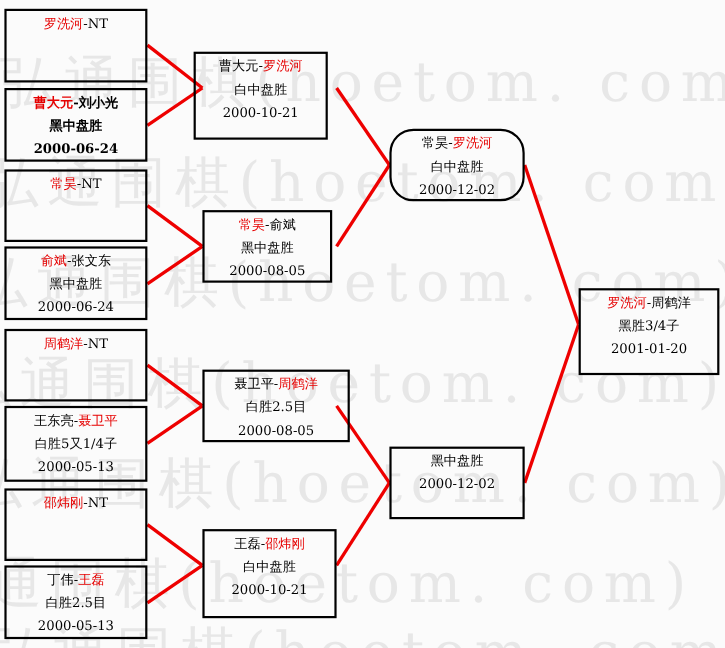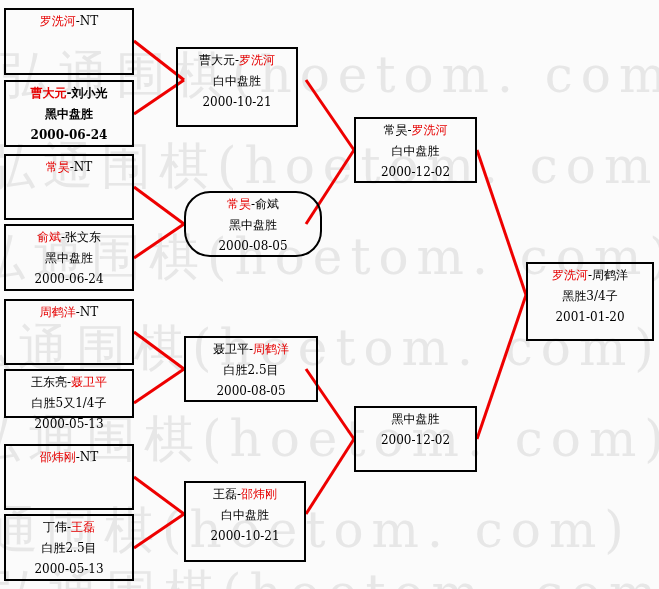--- a/index.html
+++ b/index.html
@@ -78,58 +78,58 @@
 <div class="box" style="left:4px;top:224px;width:130px;height:67px;">
   <div class="l"><span class="k"></span><span class="r">俞斌</span><span class="k">-张文东</span></div>
   <div class="l">黑中盘胜</div>
   <div class="l">2000-06-24</div>
 </div>
 <div class="box" style="left:4px;top:299px;width:130px;height:66px;">
   <div class="l"><span class="k"></span><span class="r">周鹤洋</span><span class="k">-NT</span></div>
   <div class="l"></div>
   <div class="l"></div>
 </div>
-<div class="box" style="left:4px;top:369px;width:130px;height:49px;">
+<div class="box" style="left:4px;top:369px;width:130px;height:69px;">
   <div class="l"><span class="k">王东亮-</span><span class="r">聂卫平</span><span class="k"></span></div>
   <div class="l">白胜5又1/4子</div>
   <div class="l">2000-05-13</div>
 </div>
 <div class="box" style="left:4px;top:444px;width:130px;height:66px;">
   <div class="l"><span class="k"></span><span class="r">邵炜刚</span><span class="k">-NT</span></div>
   <div class="l"></div>
   <div class="l"></div>
 </div>
 <div class="box" style="left:4px;top:514px;width:130px;height:67px;">
   <div class="l"><span class="k">丁伟-</span><span class="r">王磊</span><span class="k"></span></div>
   <div class="l">白胜2.5目</div>
   <div class="l">2000-05-13</div>
 </div>
 
 <div class="box" style="left:176px;top:47px;width:122px;height:80px;">
   <div class="l"><span class="k">曹大元-</span><span class="r">罗洗河</span><span class="k"></span></div>
   <div class="l">白中盘胜</div>
   <div class="l">2000-10-21</div>
 </div>
-<div class="box" style="left:184px;top:191px;width:138px;height:66px;border-radius:26px;">
+<div class="box" style="left:184px;top:191px;width:118px;height:66px;">
   <div class="l"><span class="k"></span><span class="r">常昊</span><span class="k">-俞斌</span></div>
   <div class="l">黑中盘胜</div>
   <div class="l">2000-08-05</div>
 </div>
 <div class="box" style="left:184px;top:336px;width:134px;height:66px;">
   <div class="l"><span class="k">聂卫平-</span><span class="r">周鹤洋</span><span class="k"></span></div>
   <div class="l">白胜2.5目</div>
   <div class="l">2000-08-05</div>
 </div>
 <div class="box" style="left:184px;top:481px;width:122px;height:81px;">
   <div class="l"><span class="k">王磊-</span><span class="r">邵炜刚</span><span class="k"></span></div>
   <div class="l">白中盘胜</div>
   <div class="l">2000-10-21</div>
 </div>
 
-<div class="box" style="left:354px;top:117px;width:123px;height:66px;">
+<div class="box" style="left:354px;top:117px;width:123px;height:66px;border-radius:22px;">
   <div class="l"><span class="k">常昊-</span><span class="r">罗洗河</span><span class="k"></span></div>
   <div class="l">白中盘胜</div>
   <div class="l">2000-12-02</div>
 </div>
 <div class="box" style="left:354px;top:406px;width:123px;height:66px;">
   <div class="l">黑中盘胜</div>
   <div class="l">2000-12-02</div>
 </div>
 
 <div class="box" style="left:526px;top:262px;width:128px;height:79px;">

